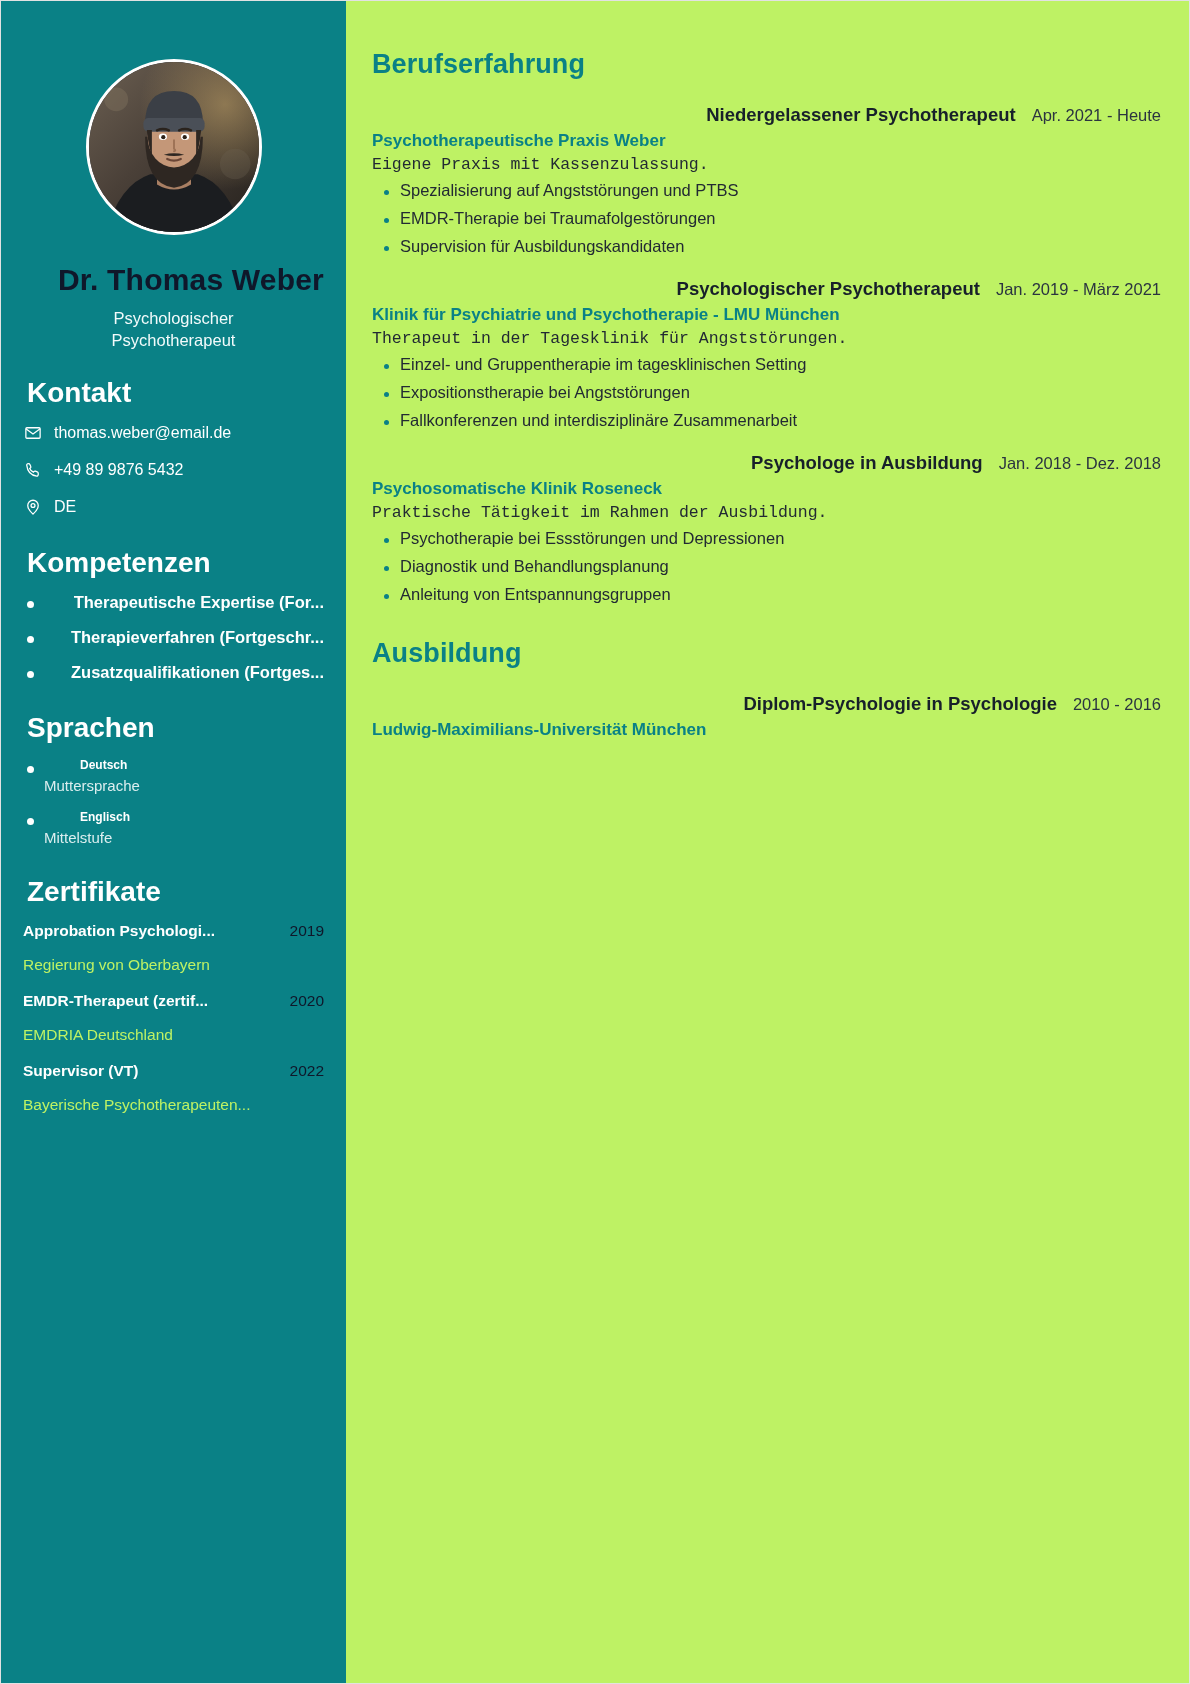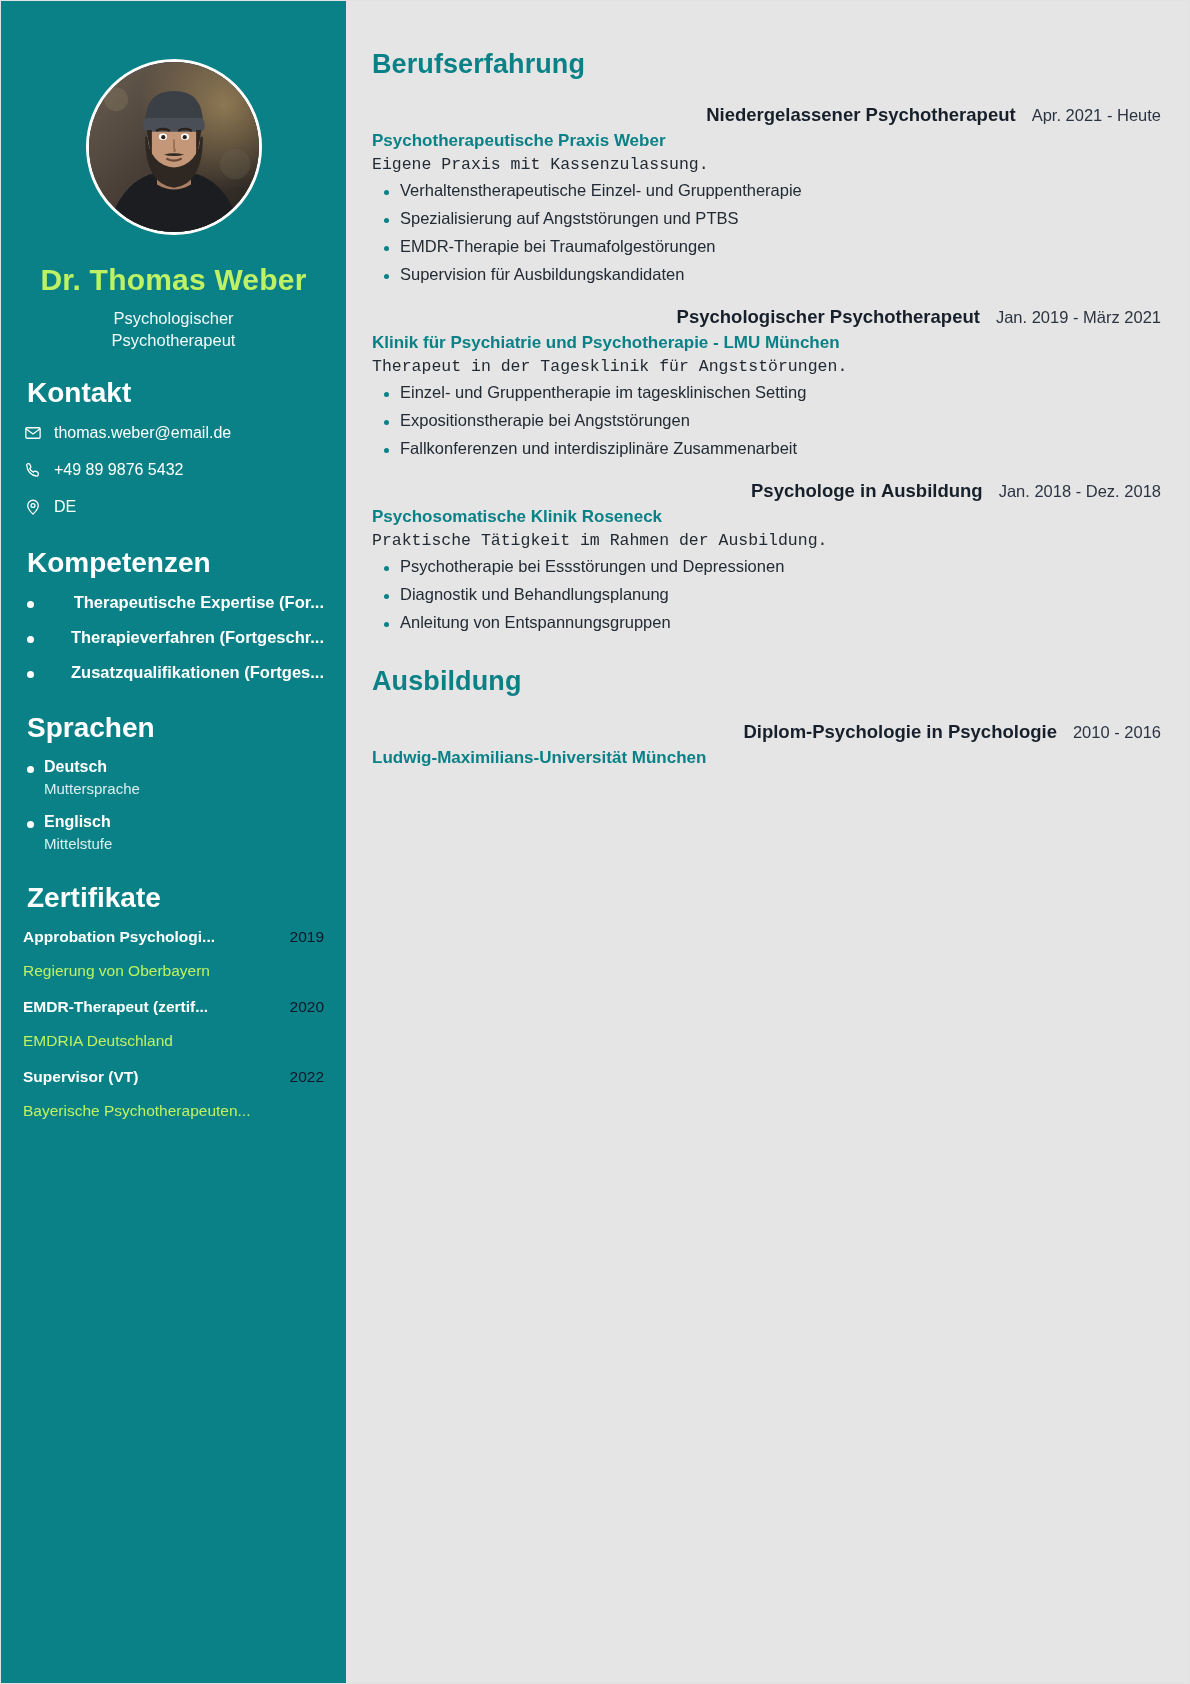--- a/index.html
+++ b/index.html
@@ -38,26 +38,26 @@
     height: 176px;
     border-radius: 50%;
     border: 3px solid #ffffff;
     overflow: hidden;
     position: relative;
     background: #2c3036;
   }
   .avatar svg { display: block; width: 100%; height: 100%; }
 
   .full-name {
-    text-align: center;
+    text-align: right;
     font-size: 30px;
     font-weight: bold;
     letter-spacing: .2px;
     margin-top: 28px;
-    color: #bef264;
+    color: #0f172a;
   }
   .job-title {
     text-align: center;
     font-size: 16.5px;
     line-height: 22px;
     margin-top: 10px;
     color: #f2fbfb;
     font-weight: normal;
   }
 
@@ -108,21 +108,21 @@
     font-weight: bold;
     color: #ffffff;
     white-space: nowrap;
     overflow: hidden;
     text-overflow: ellipsis;
     max-width: 280px;
   }
 
   .lang-item { margin-bottom: 16px; padding-left: 4px; }
   .lang-top { display: flex; align-items: flex-start; gap: 10px; }
-  .lang-name { font-size: 16px; font-weight: bold; color: #ffffff; }
+  .lang-name { font-size: 12px; font-weight: bold; color: #ffffff; margin-left: 36px; }
   .lang-level { font-size: 15px; color: #dceeef; margin-left: 17px; margin-top: 4px; }
 
   .cert-item { margin-bottom: 18px; }
   .cert-top {
     display: flex;
     justify-content: space-between;
     align-items: baseline;
     gap: 6px;
   }
   .cert-name {
@@ -142,21 +142,21 @@
     white-space: nowrap;
     overflow: hidden;
     text-overflow: ellipsis;
     max-width: 290px;
   }
 
   
   .main {
     flex: 1;
     padding: 48px 28px 40px 26px;
-    background: #e5e5e5;
+    background: #bef264;
   }
   .sec-title {
     font-size: 27px;
     font-weight: bold;
     color: #0a8186;
     margin-bottom: 24px;
     letter-spacing: .1px;
   }
   .sec-title.edu { margin-top: 34px; }
 
@@ -369,24 +369,20 @@
     <section class="entry">
       <div class="entry-head">
         <span class="entry-role">Niedergelassener Psychotherapeut</span>
         <span class="entry-date">Apr. 2021 - Heute</span>
       </div>
       <div class="entry-org">Psychotherapeutische Praxis Weber</div>
       <div class="entry-desc">Eigene Praxis mit Kassenzulassung.</div>
       <ul class="entry-points">
         <li>
             <span class="pdot"></span>
-            <span>Verhaltenstherapeutische Einzel- und Gruppentherapie</span>
-          </li>
-        <li>
-            <span class="pdot"></span>
             <span>Spezialisierung auf Angststörungen und PTBS</span>
           </li>
         <li>
             <span class="pdot"></span>
             <span>EMDR-Therapie bei Traumafolgestörungen</span>
           </li>
         <li>
             <span class="pdot"></span>
             <span>Supervision für Ausbildungskandidaten</span>
           </li>

